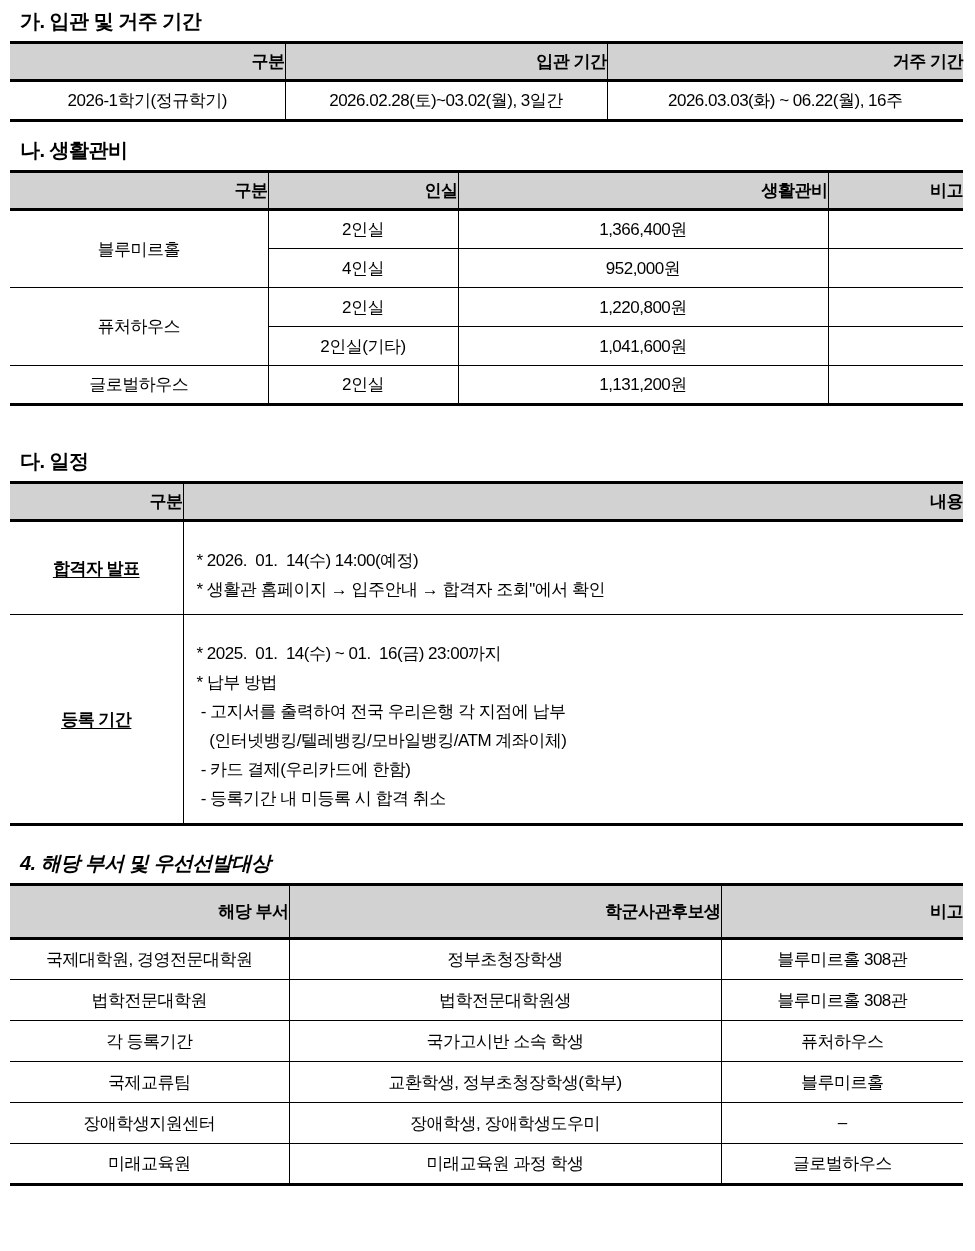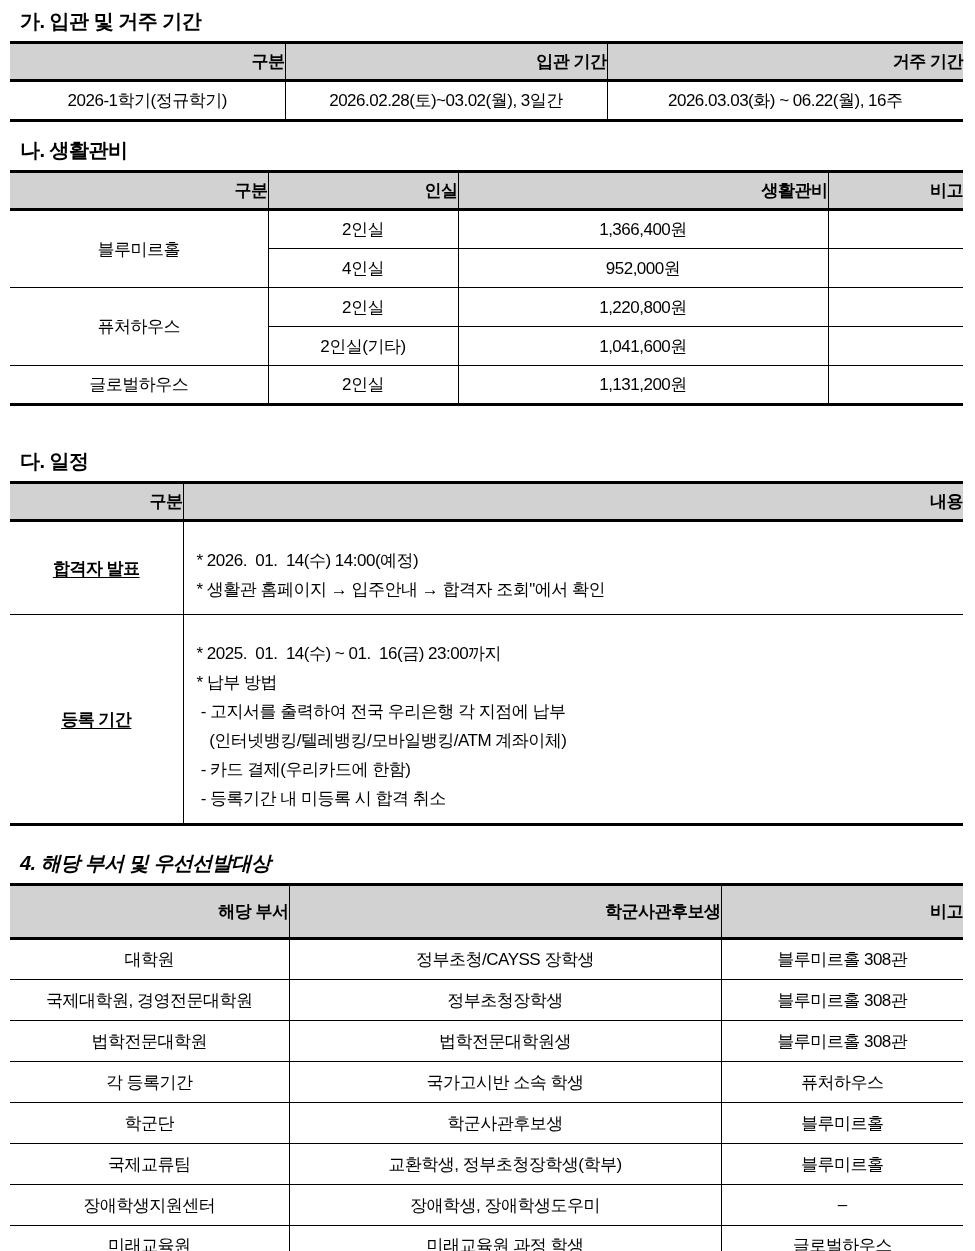--- a/index.html
+++ b/index.html
@@ -201,46 +201,36 @@
         <col style="width:242px">
       </colgroup>
     <thead>
       <tr>
         <th class="c1">해당 부서</th>
         <th class="c2">학군사관후보생</th>
         <th class="c3">비고</th>
       </tr>
     </thead>
     <tbody>
-      <tr class="first">
-        <td class="c1">대학원</td>
-        <td class="c2">정부초청/CAYSS 장학생</td>
-        <td class="c3">블루미르홀 308관</td>
-      </tr>
       <tr>
         <td class="c1">국제대학원, 경영전문대학원</td>
         <td class="c2">정부초청장학생</td>
         <td class="c3">블루미르홀 308관</td>
       </tr>
       <tr>
         <td class="c1">법학전문대학원</td>
         <td class="c2">법학전문대학원생</td>
         <td class="c3">블루미르홀 308관</td>
       </tr>
       <tr>
         <td class="c1">각 등록기간</td>
         <td class="c2">국가고시반 소속 학생</td>
         <td class="c3">퓨처하우스</td>
       </tr>
       <tr>
-        <td class="c1">학군단</td>
-        <td class="c2">학군사관후보생</td>
-        <td class="c3">블루미르홀</td>
-      </tr>
-      <tr>
         <td class="c1">국제교류팀</td>
         <td class="c2">교환학생, 정부초청장학생(학부)</td>
         <td class="c3">블루미르홀</td>
       </tr>
       <tr>
         <td class="c1">장애학생지원센터</td>
         <td class="c2">장애학생, 장애학생도우미</td>
         <td class="c3">–</td>
       </tr>
       <tr>

